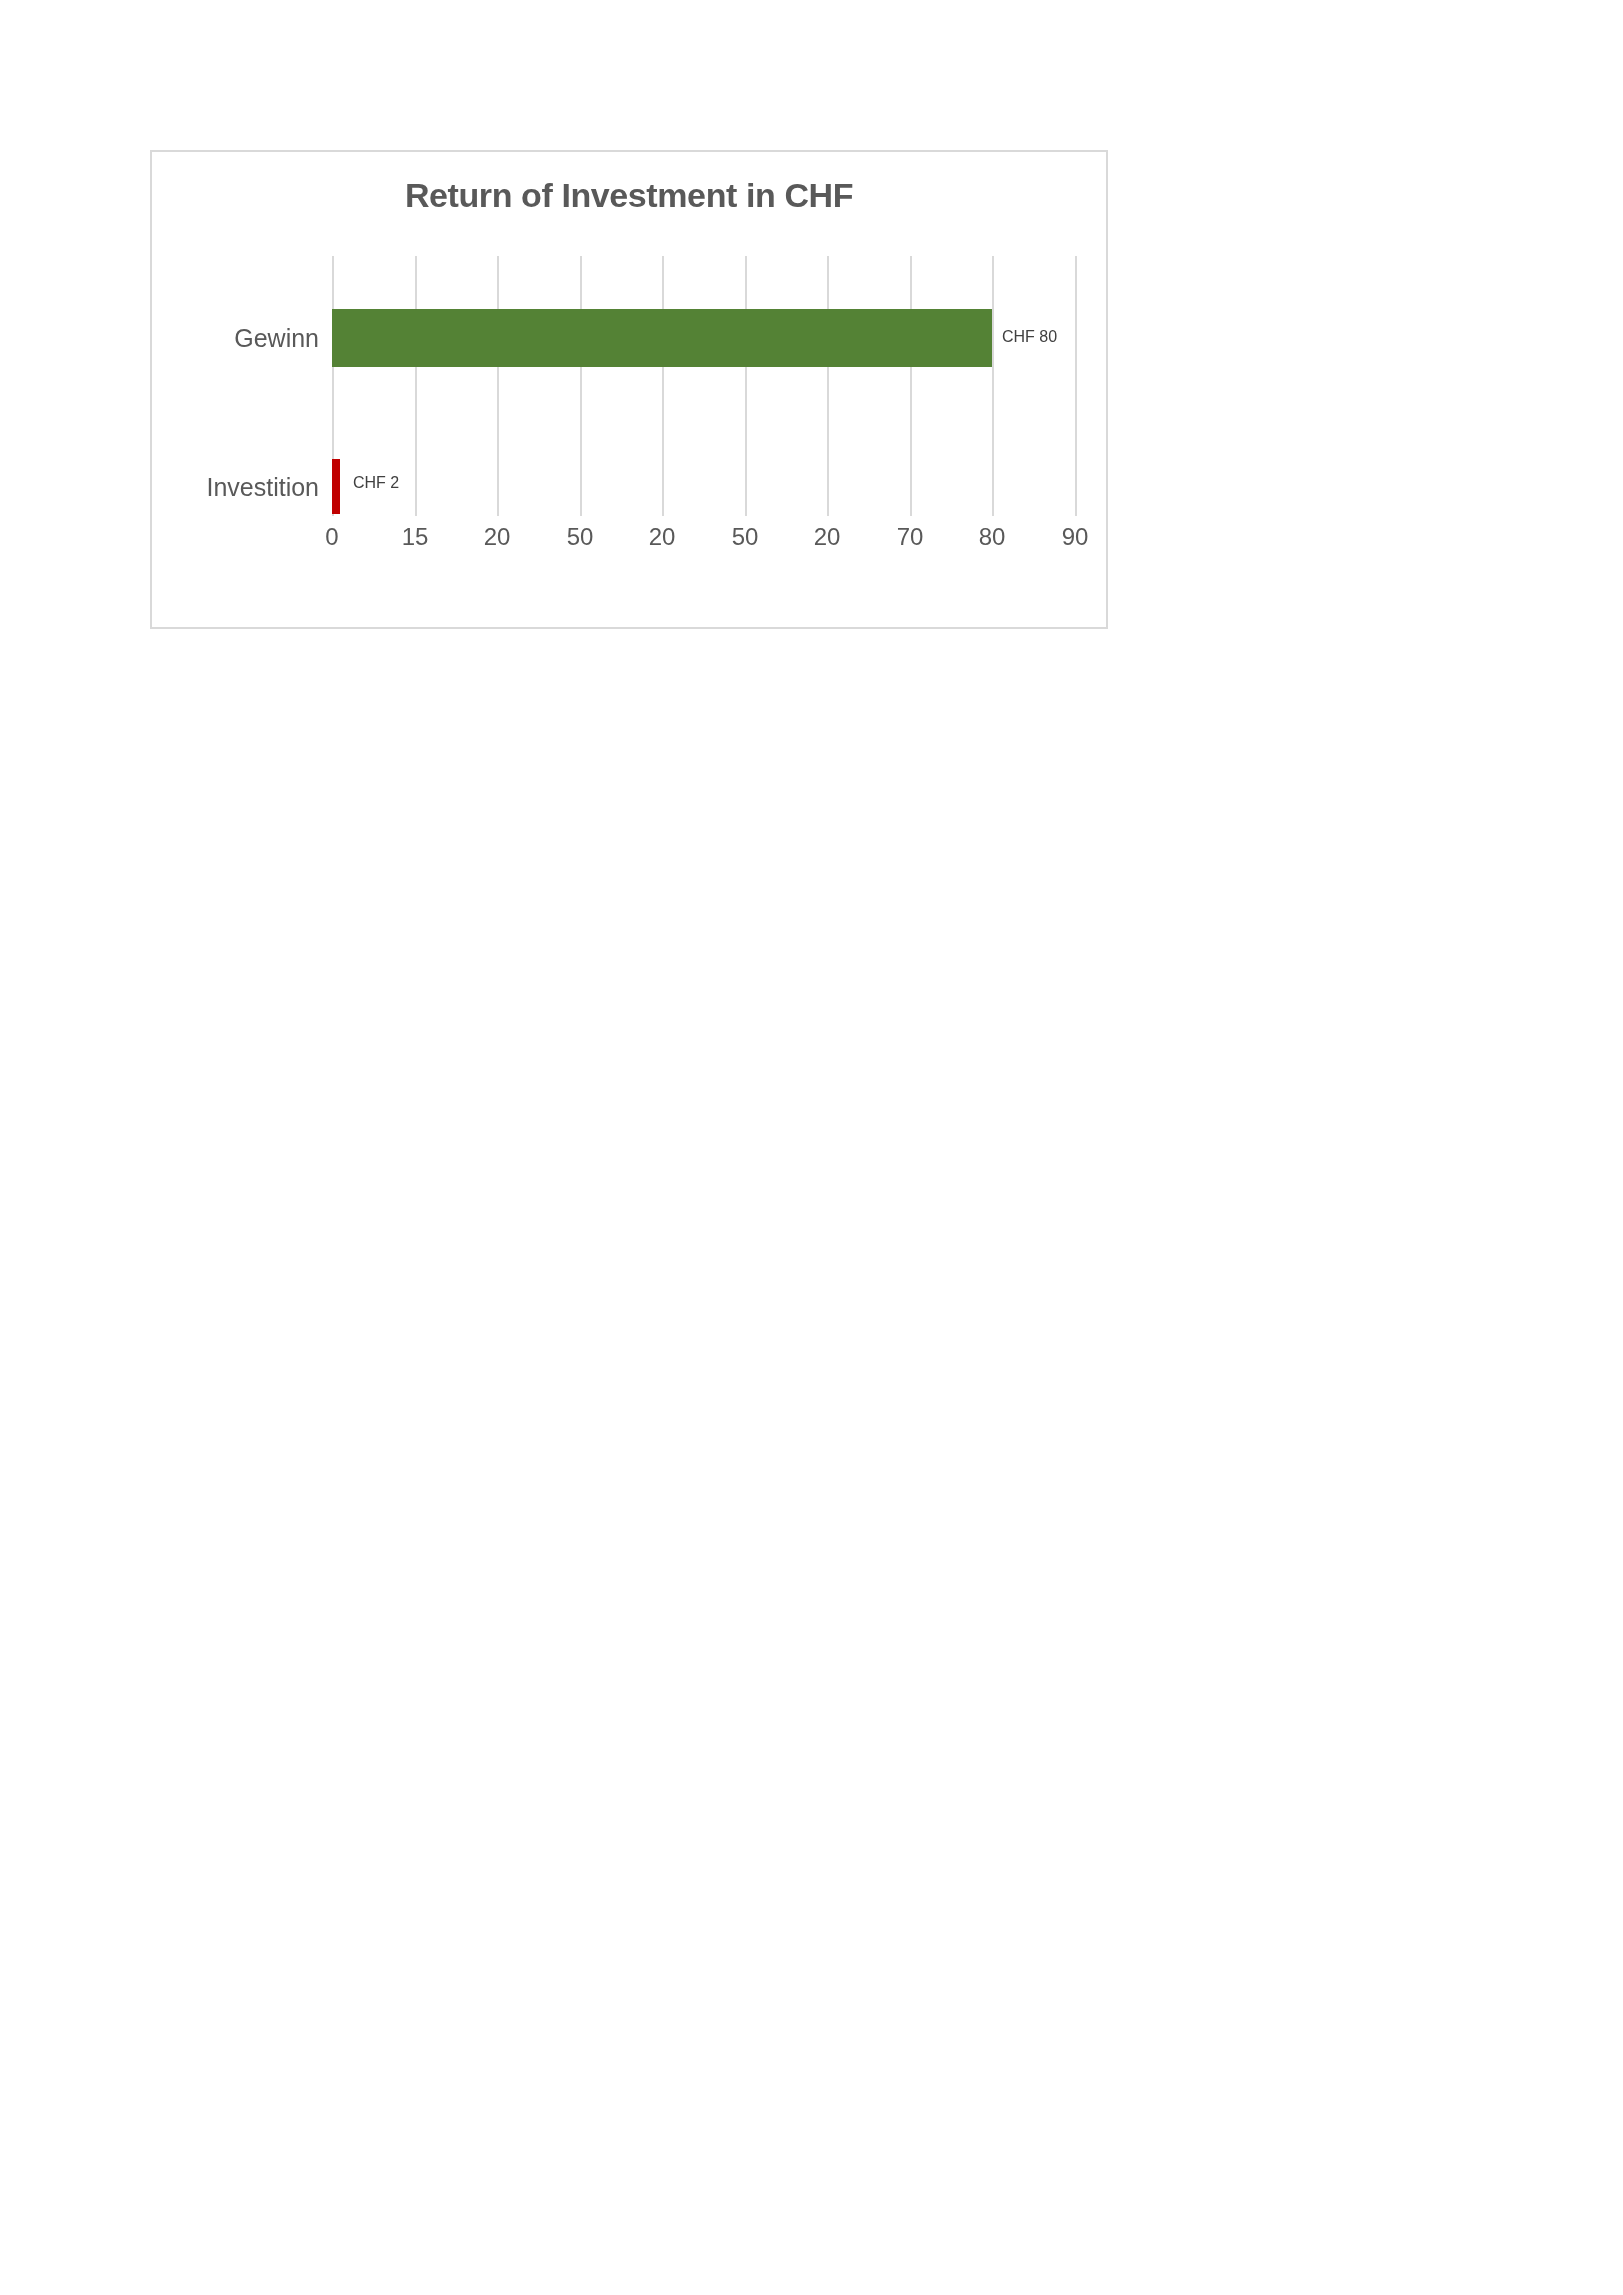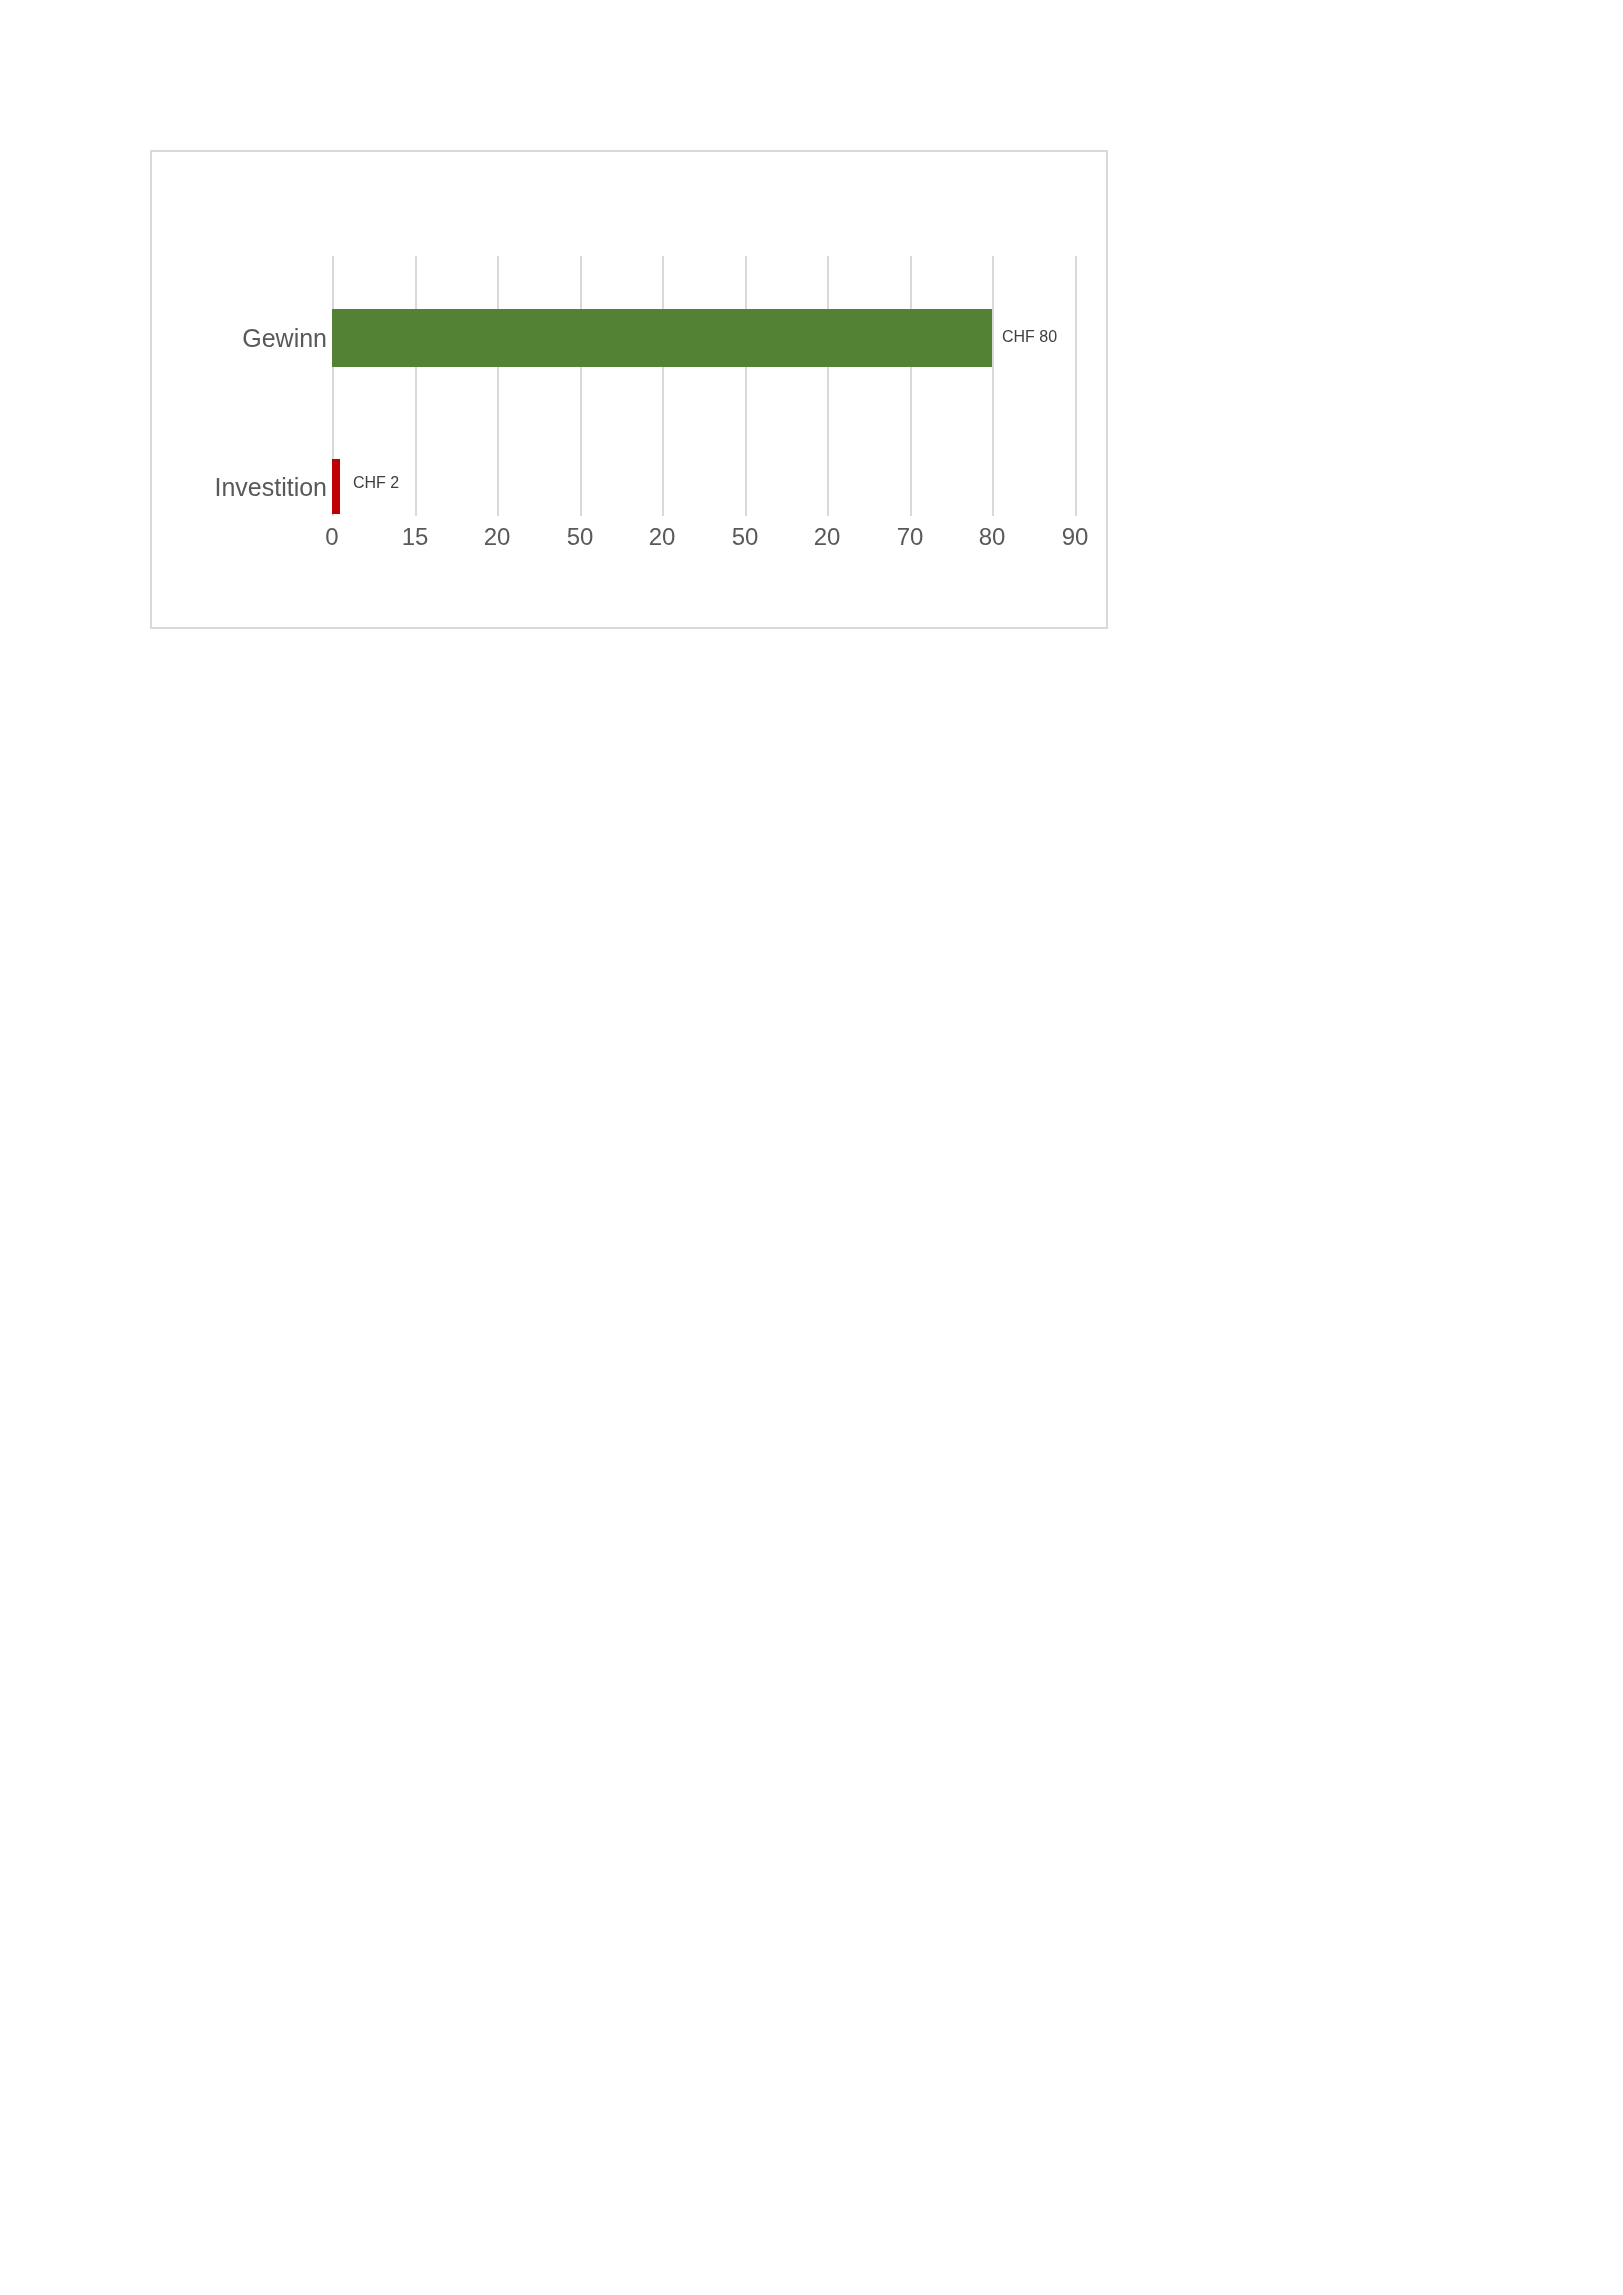--- a/index.html
+++ b/index.html
@@ -89,21 +89,21 @@
   .cat-label {
     position: absolute;
     right: 0;
     font-size: 25px;
     color: #595959;
     white-space: nowrap;
     line-height: 1;
   }
   .cat-axis {
     position: absolute;
-    left: 8px;
+    left: 0;
     top: 104px;
     width: 167px;
     height: 260px;
     text-align: right;
   }
   .cat-gewinn { top: 70px; }
   .cat-investition { top: 219px; }
 
   
   .x-axis {
@@ -121,20 +121,21 @@
     transform: translateX(-50%);
     white-space: nowrap;
     line-height: 1;
   }
 </style>
 </head>
 <body>
 
 <div class="chart-frame">
 
+  <div class="chart-title">Return of Investment in CHF</div>
 
   <div class="cat-axis">
     <div class="cat-label cat-gewinn">Gewinn</div>
     <div class="cat-label cat-investition">Investition</div>
   </div>
 
   <div class="plot-area">
 
     <div class="gridline" style="left:0px"></div>
     <div class="gridline" style="left:83px"></div>

